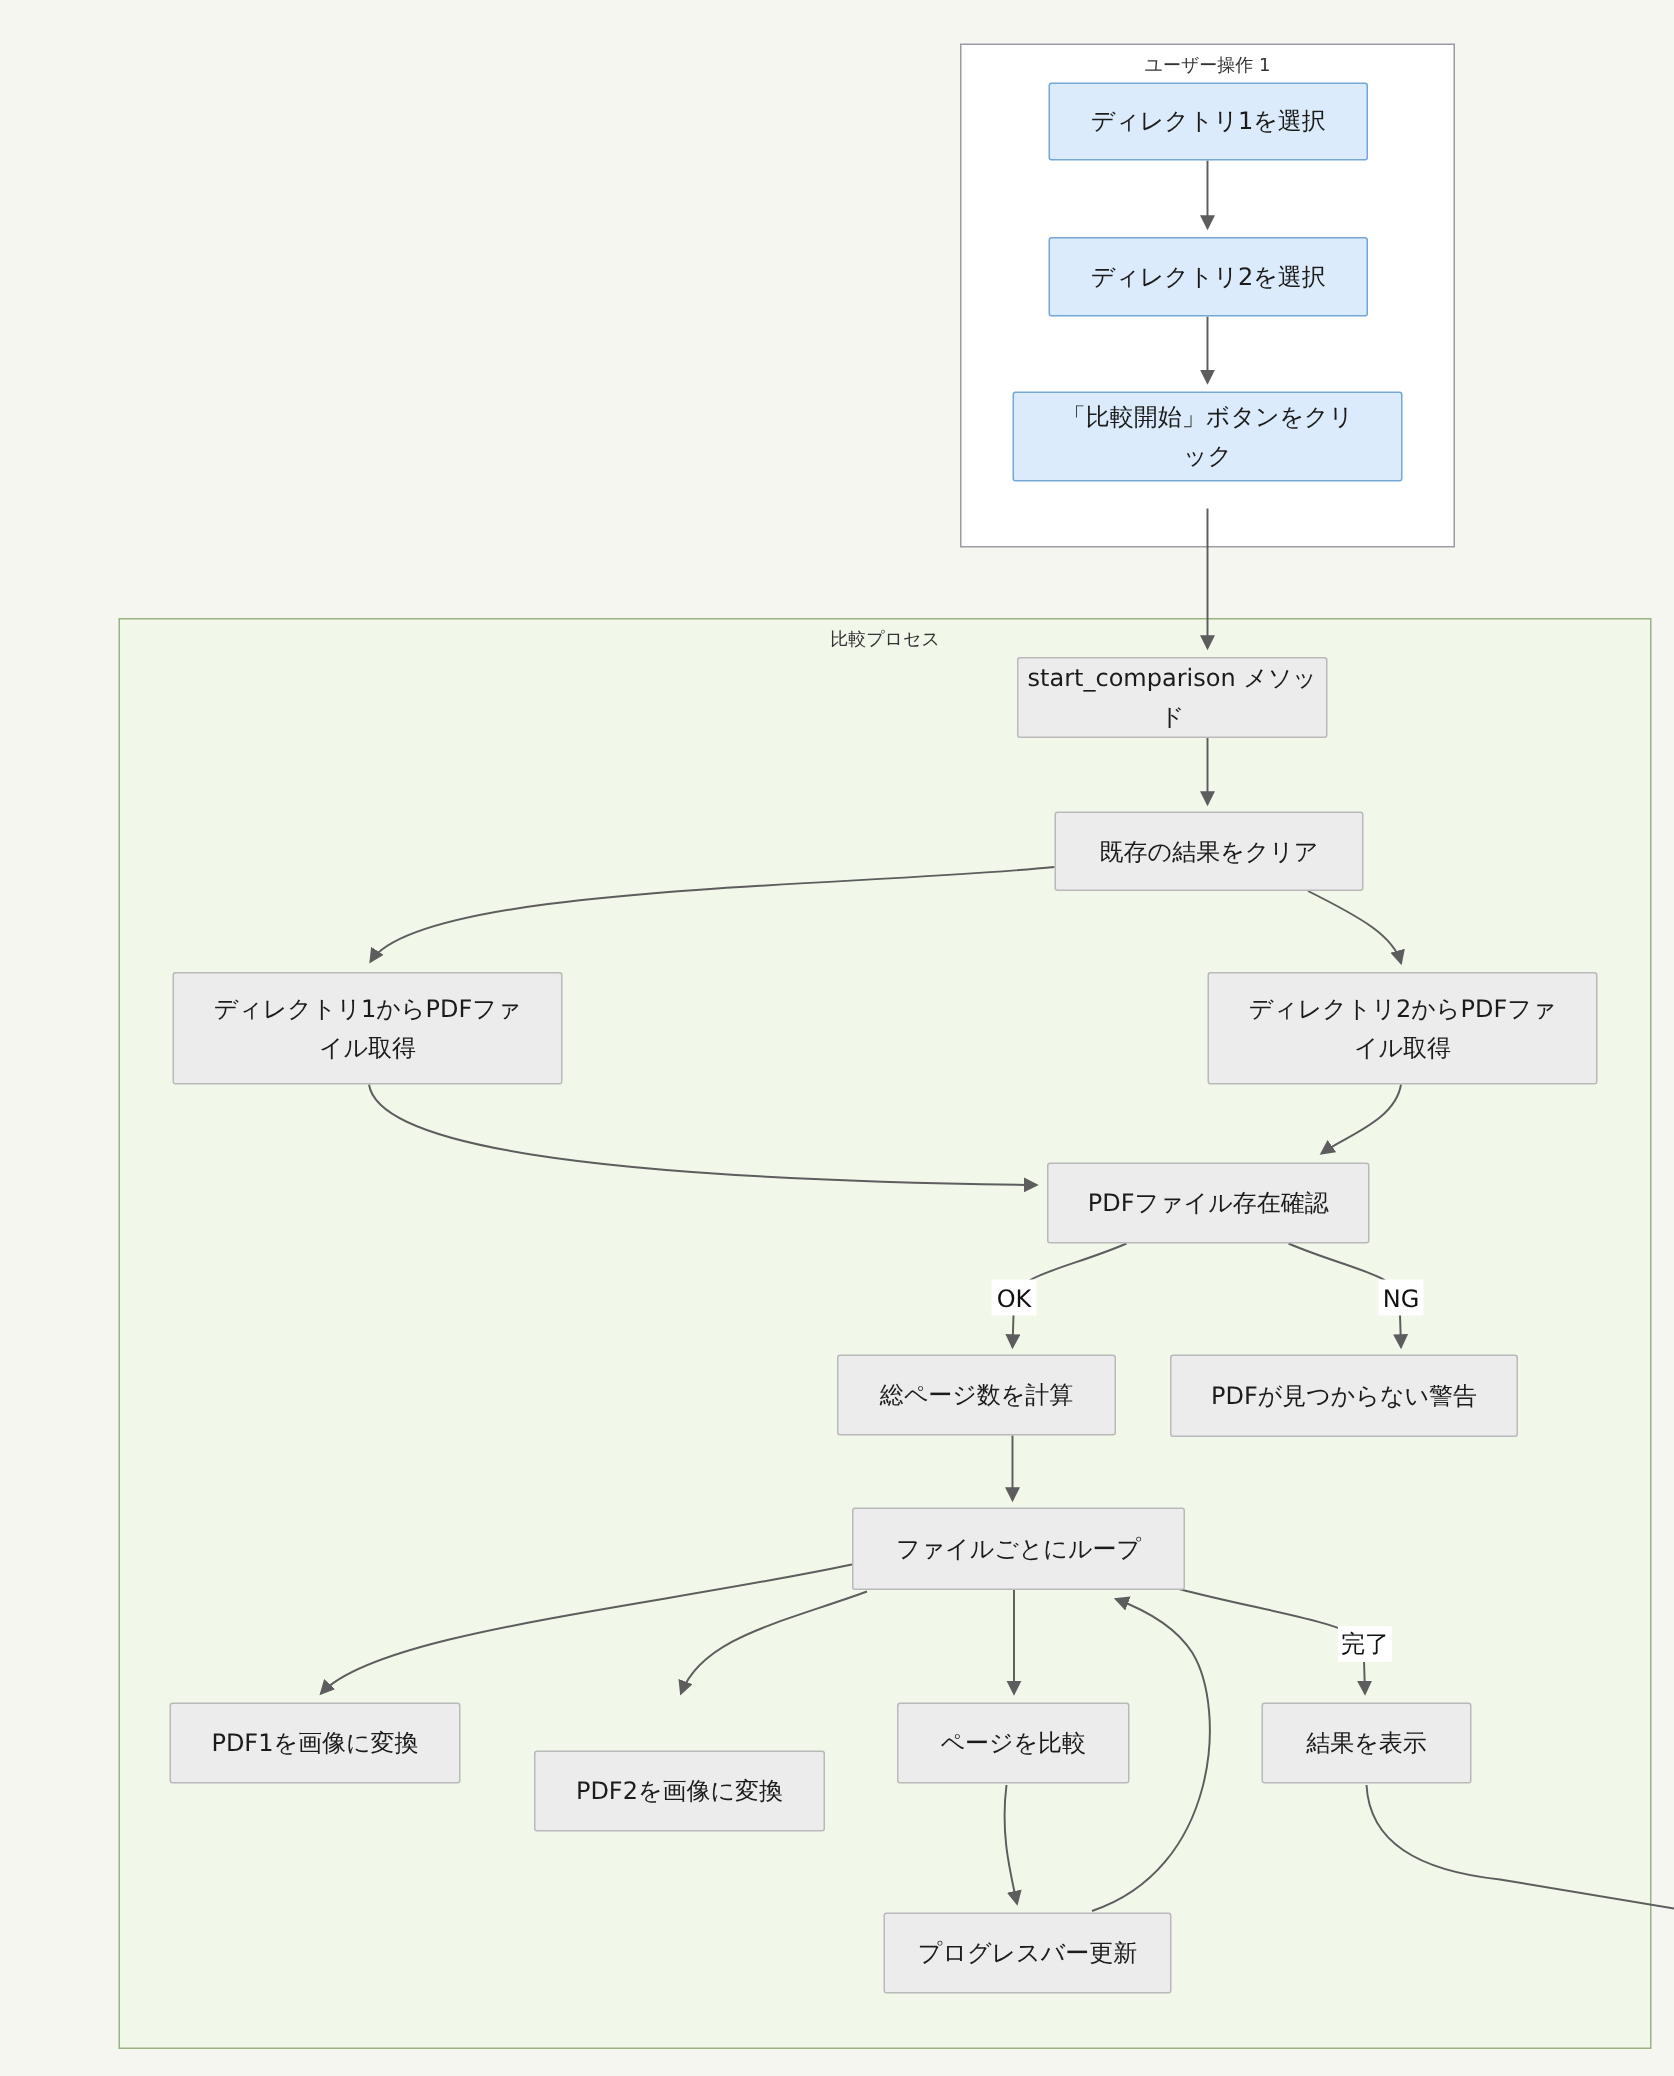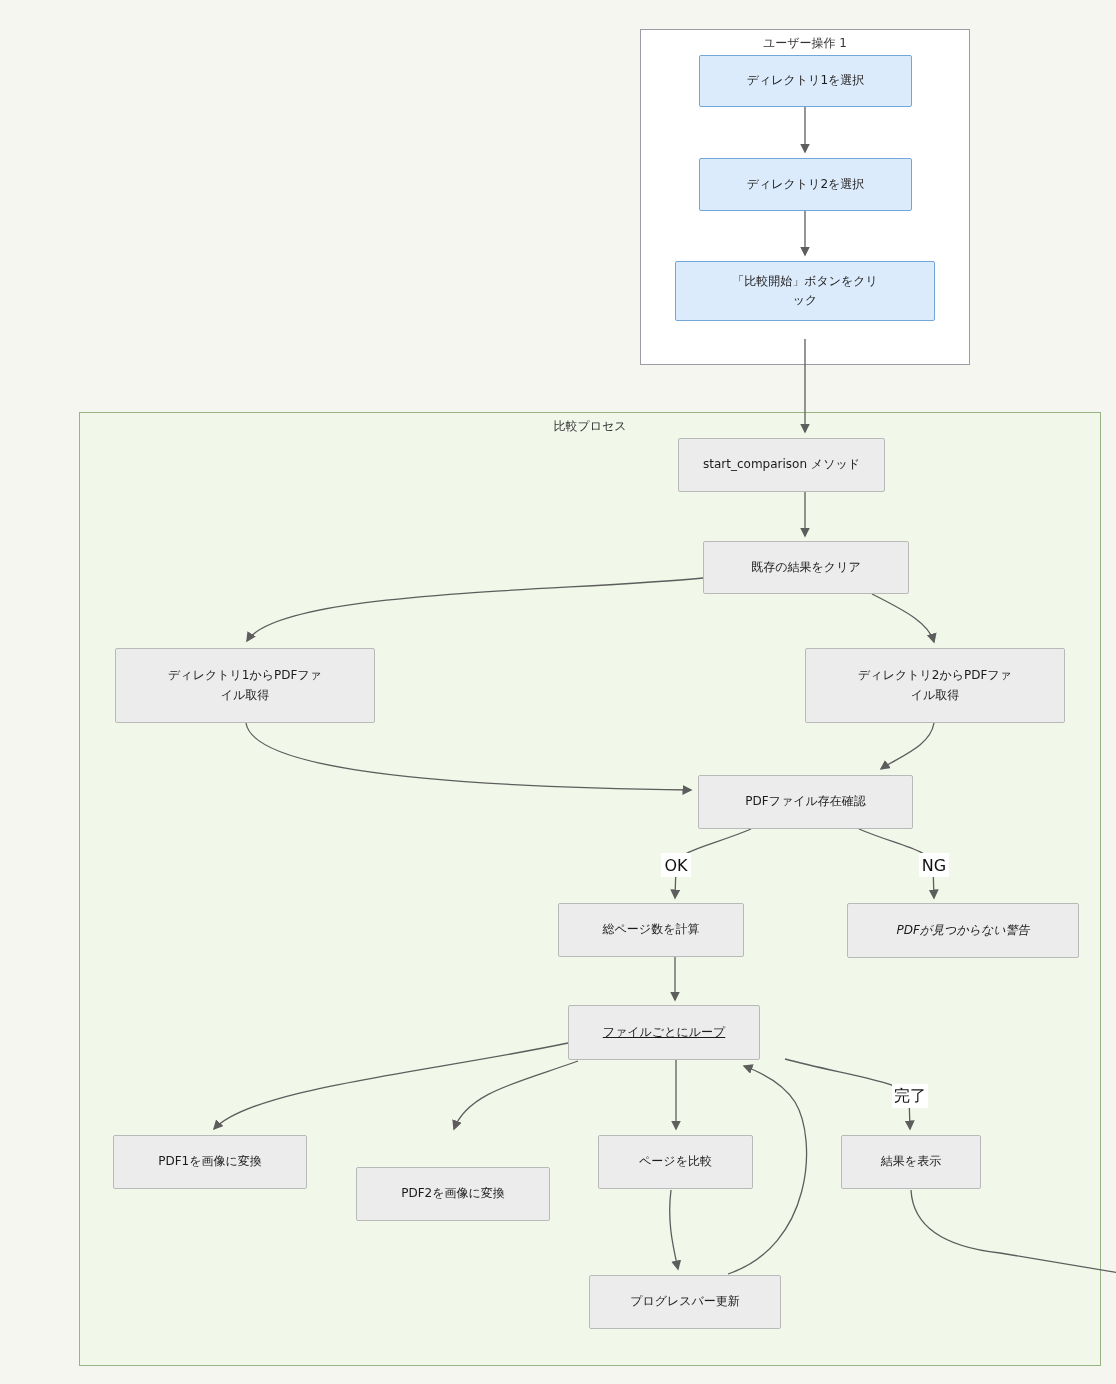--- a/index.html
+++ b/index.html
@@ -61,21 +61,21 @@
     color:var(--title-color);
   }
   .node{
     position:absolute;
     box-sizing:border-box;
     display:flex;
     align-items:center;
     justify-content:center;
     text-align:center;
     white-space:pre-line;
-    font-size:12px;
+    font-size:16px;
     line-height:1.6;
     color:var(--text-color);
     border-radius:2px;
     z-index:3;
   }
   .node.blue{
     background:var(--action-node-fill);
     border:1.6px solid var(--action-node-border);
   }
   .node.gray{
@@ -138,22 +138,22 @@
 ック</div>
 
   <div class="node gray" style="left:678px;top:438px;width:207px;height:54px;">start_comparison メソッド</div>
   <div class="node gray" style="left:703px;top:541px;width:206px;height:53px;">既存の結果をクリア</div>
   <div class="node gray" style="left:115px;top:648px;width:260px;height:75px;">ディレクトリ1からPDFファ
 イル取得</div>
   <div class="node gray" style="left:805px;top:648px;width:260px;height:75px;">ディレクトリ2からPDFファ
 イル取得</div>
   <div class="node gray" style="left:698px;top:775px;width:215px;height:54px;">PDFファイル存在確認</div>
   <div class="node gray" style="left:558px;top:903px;width:186px;height:54px;">総ページ数を計算</div>
-  <div class="node gray" style="left:847px;top:903px;width:232px;height:55px;font-style:italic;">PDFが見つからない警告</div>
-  <div class="node gray" style="left:568px;top:1005px;width:192px;height:55px;text-decoration:underline;">ファイルごとにループ</div>
+  <div class="node gray" style="left:780px;top:903px;width:232px;height:55px;">PDFが見つからない警告</div>
+  <div class="node gray" style="left:568px;top:1005px;width:222px;height:55px;">ファイルごとにループ</div>
   <div class="node gray" style="left:113px;top:1135px;width:194px;height:54px;">PDF1を画像に変換</div>
   <div class="node gray" style="left:356px;top:1135px;width:194px;height:54px;margin-top:32px;">PDF2を画像に変換</div>
   <div class="node gray" style="left:598px;top:1135px;width:155px;height:54px;">ページを比較</div>
   <div class="node gray" style="left:841px;top:1135px;width:140px;height:54px;">結果を表示</div>
   <div class="node gray" style="left:589px;top:1275px;width:192px;height:54px;">プログレスバー更新</div>
 
   <div class="edge-label" style="left:661px;top:853px;width:30px;height:24px;">OK</div>
   <div class="edge-label" style="left:919px;top:853px;width:30px;height:24px;">NG</div>
   <div class="edge-label" style="left:892px;top:1084px;width:36px;height:24px;">完了</div>
 

